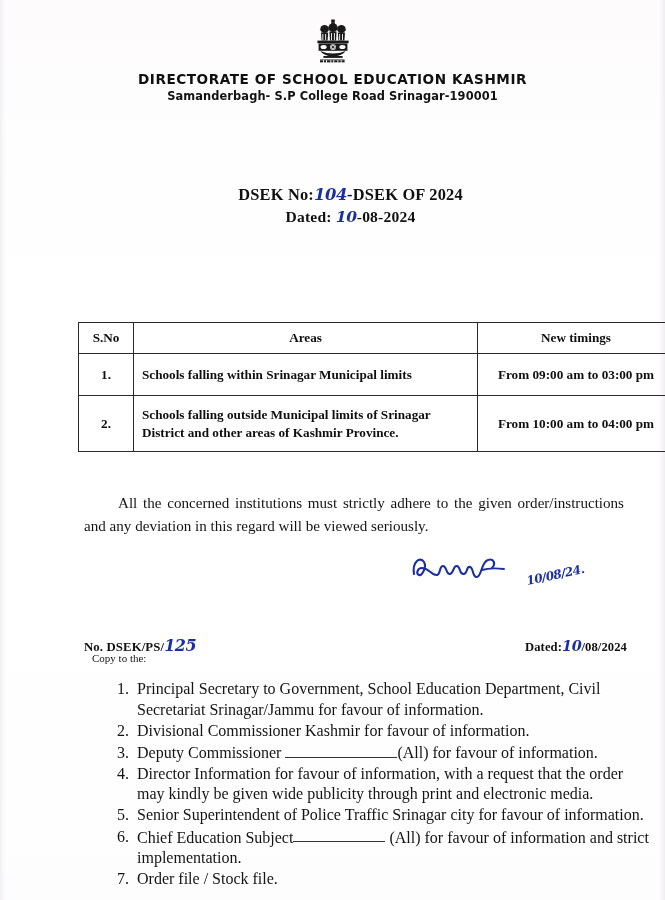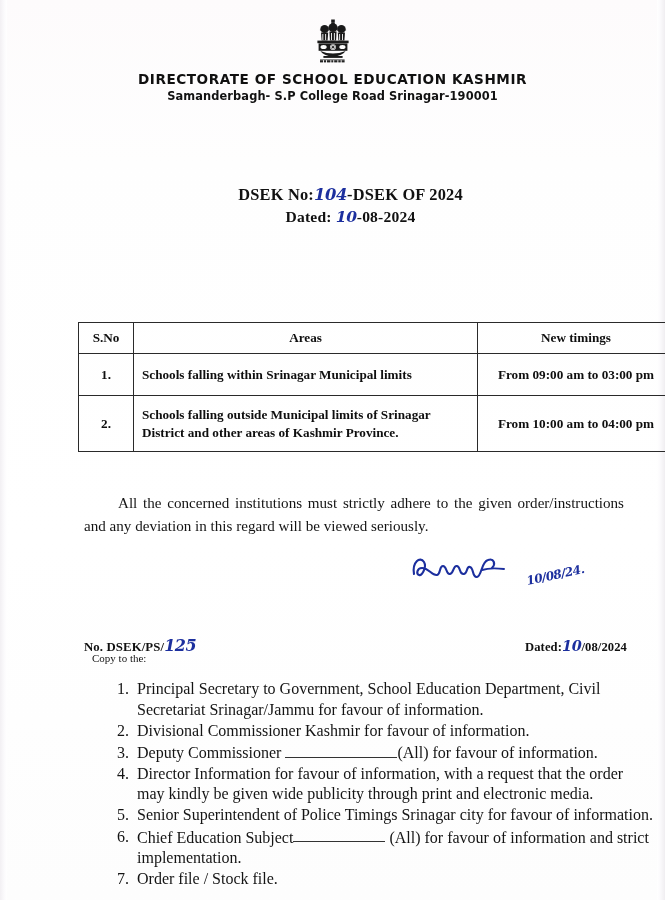--- a/index.html
+++ b/index.html
@@ -395,17 +395,17 @@
     </div>
   </div>
 
   <div class="copy-to">Copy to the:</div>
 
   <ol class="copy-list">
     <li>Principal Secretary to Government, School Education Department, Civil Secretariat Srinagar/Jammu for favour of information.</li>
     <li>Divisional Commissioner Kashmir for favour of information.</li>
     <li><span>Deputy Commissioner </span><span class="blank-fill fill-wide"></span><span>(All) for favour of information.</span></li>
     <li>Director Information for favour of information, with a request that the order may kindly be given wide publicity through print and electronic media.</li>
-    <li>Senior Superintendent of Police Timings Srinagar city for favour of information.</li>
+    <li>Senior Superintendent of Police Traffic Srinagar city for favour of information.</li>
     <li><span>Chief Education Subject</span><span class="blank-fill fill-med"></span><span> (All)  for favour of  information and strict implementation.</span></li>
     <li>Order file / Stock file.</li>
   </ol>
 </div>
 
 </body></html>

